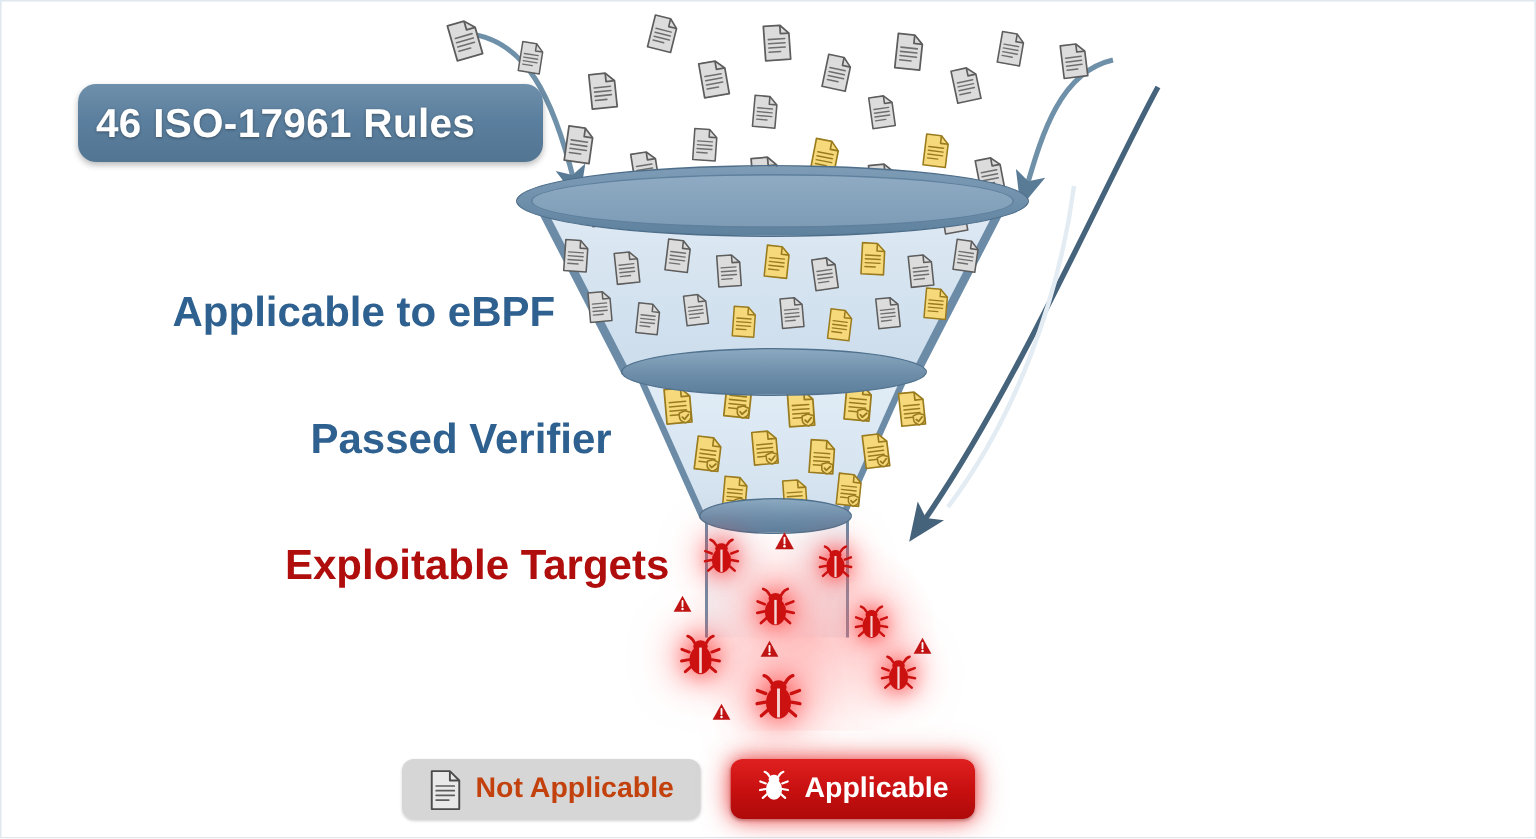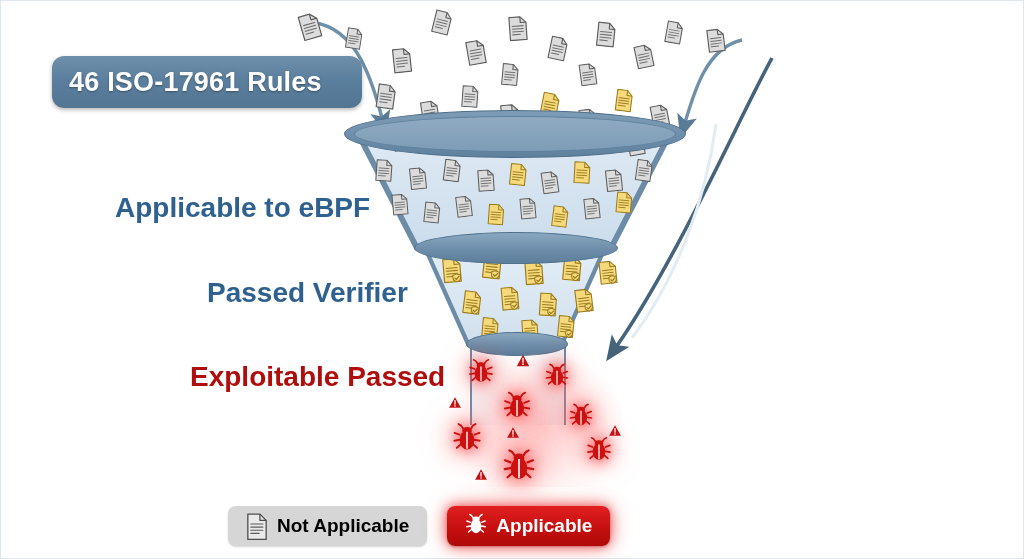--- a/index.html
+++ b/index.html
@@ -5,21 +5,21 @@
   html,body{margin:0;padding:0;background:#fff;}
   body{width:1024px;height:559px;font-family:"Liberation Sans",sans-serif;overflow:hidden;}
   #stage{position:relative;width:1024px;height:559px;background:#ffffff;
          box-shadow:inset 0 0 0 1px #dfe7ef;overflow:hidden;}
 
   
   .banner{position:absolute;left:52px;top:56px;width:310px;height:52px;
           border-radius:12px;background:linear-gradient(180deg,#6f90ab 0%,#5b7f9e 45%,#527592 100%);
           box-shadow:0 2px 4px rgba(0,0,0,.28);display:flex;align-items:center;}
   .banner span{color:#ffffff;font-size:27px;font-weight:bold;letter-spacing:.2px;
-               padding-left:17px;text-shadow:0 1px 2px rgba(0,0,0,.35);}
+               padding-left:12px;text-shadow:0 1px 2px rgba(0,0,0,.35);}
 
   
   .stage-label{position:absolute;font-weight:bold;white-space:nowrap;}
   .lbl-blue{color:#2f6190;text-shadow:0 1px 1px rgba(255,255,255,.8);}
   .lbl-red{color:#b00d0d;text-shadow:0 1px 1px rgba(255,255,255,.8);}
   #label0{left:115px;top:192px;font-size:28px;}
   #label1{left:207px;top:277px;font-size:28px;}
   #label2{left:190px;top:361px;font-size:28px;}
 
   
@@ -79,21 +79,21 @@
       background:radial-gradient(ellipse at 50% 55%,rgba(255,120,120,.40) 0%,rgba(255,150,150,.18) 45%,rgba(255,255,255,0) 72%);}
 
   
   #arrows{position:absolute;left:0;top:0;width:1024px;height:559px;pointer-events:none;}
 
   
   #legend{position:absolute;left:228px;top:506px;display:flex;gap:20px;align-items:center;}
   .chip{display:flex;align-items:center;gap:9px;height:40px;padding:0 18px;border-radius:8px;
         font-size:19px;font-weight:bold;white-space:nowrap;}
   .chip .ic{width:22px;height:26px;display:block;flex:0 0 auto;}
-  .chip-0{background:#d6d6d6;color:#000000;box-shadow:0 1px 2px rgba(0,0,0,.18);}
+  .chip-0{background:#d6d6d6;color:#c2410c;box-shadow:0 1px 2px rgba(0,0,0,.18);margin-left:40px;}
   .chip-1{background:#fadb6e;color:#141414;box-shadow:0 1px 2px rgba(0,0,0,.18);}
   .chip-2{background:linear-gradient(180deg,#e02020 0%,#c60f0f 55%,#ae0a0a 100%);color:#fff;
           box-shadow:0 0 12px rgba(235,40,40,.75),0 0 22px rgba(235,60,60,.45),0 1px 2px rgba(0,0,0,.3);}
 </style>
 </head>
 <body>
 
 <div id="stage">
 
   <svg id="arrows" viewBox="0 0 1024 559">
@@ -110,21 +110,21 @@
     <path d="M772,58 C738,120 676,262 614,350" fill="none" stroke="#46637c" stroke-width="3.6" marker-end="url(#ah2)"></path>
     <path d="M716,124 C706,200 676,280 632,338" fill="none" stroke="#e3ecf3" stroke-width="3"></path>
   </svg>
 
   <div class="banner">
     <span>46 ISO-17961 Rules</span>
   </div>
 
   <div class="stage-label lbl-blue" id="label0">Applicable to eBPF</div>
   <div class="stage-label lbl-blue" id="label1">Passed Verifier</div>
-  <div class="stage-label lbl-red" id="label2">Exploitable Passed</div>
+  <div class="stage-label lbl-red" id="label2">Exploitable Targets</div>
 
   <div id="scatter">
       <div class="doc" style="left: 300px; top: 14px; transform: rotate(-16deg) scale(1.05);">
         <svg viewBox="0 0 24 30">
     <path d="M2 1.2 h13.2 L22 8 v20.8 H2 Z" fill="#dcdcdc" stroke="#5d5d5d" stroke-width="1.4" stroke-linejoin="round"></path>
     <path d="M15.2 1.2 v6.8 H22" fill="none" stroke="#5d5d5d" stroke-width="1.4" stroke-linejoin="round"></path>
     <g stroke="#6e6e6e" stroke-width="1.25" stroke-linecap="round">
       <line x1="5.2" y1="12" x2="18.4" y2="12"></line>
             <line x1="5.2" y1="15.4" x2="18.4" y2="15.4"></line>
       <line x1="5.2" y1="18.8" x2="18.4" y2="18.8"></line>

